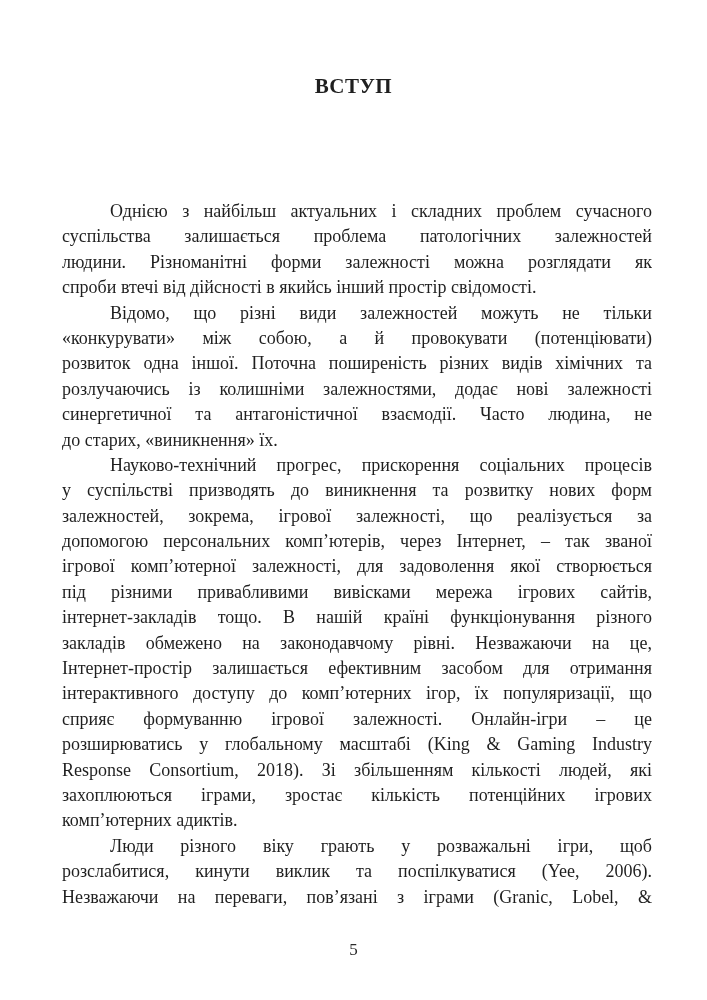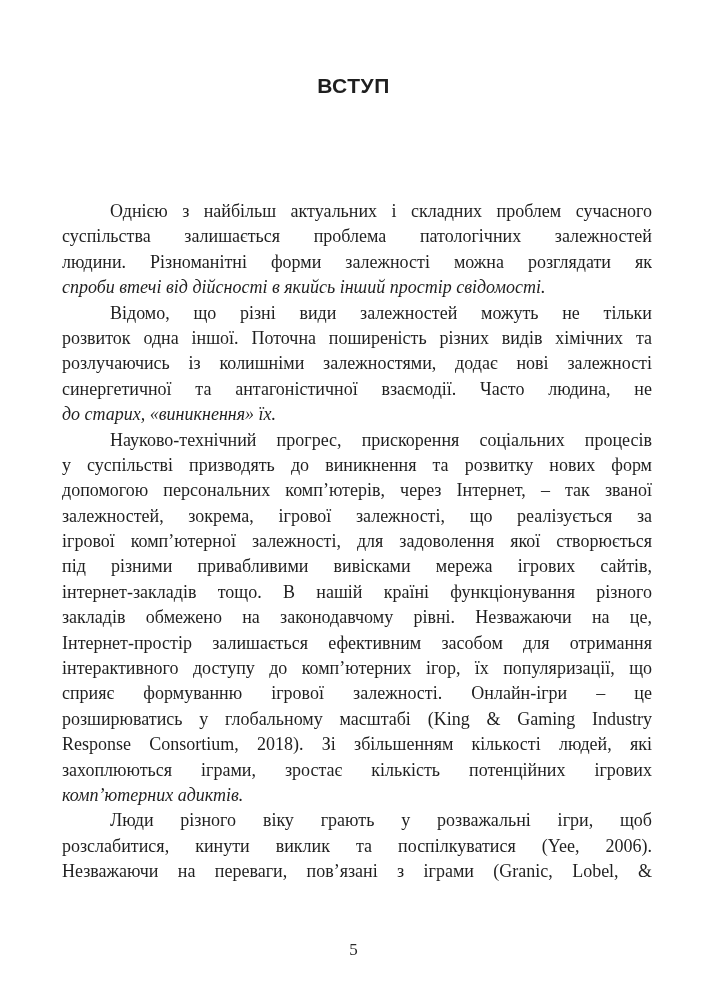--- a/index.html
+++ b/index.html
@@ -15,21 +15,21 @@
     overflow: hidden;
     font-family: "Liberation Serif", "DejaVu Serif", serif;
     color: #1f1f1f;
   }
   .doc-title {
     position: absolute;
     top: 74px;
     left: 0;
     width: 100%;
     text-align: center;
-    font-family: Liberation Sans, sans-serif;
+    font-family: Liberation Serif, serif;
     font-weight: bold;
     font-size: 21px;
     letter-spacing: 0.5px;
     color: #1f1f1f;
   }
   .text-block {
     position: absolute;
     left: 62px;
     top: 155px;
     width: 590px;
@@ -46,21 +46,20 @@
     overflow: hidden;
     text-align: justify;
     text-align-last: justify;
     white-space: normal;
   }
   .line.first {
     text-indent: 48px;
   }
   .line.end {
     text-align-last: left;
-    font-style: italic;
   }
   .page-number {
     position: absolute;
     top: 940px;
     left: 0;
     width: 100%;
     text-align: center;
     font-size: 17px;
     color: #2a2a2a;
   }
@@ -73,30 +72,31 @@
 
   <div class="text-block">
       <div class="paragraph">
         <div class="line first">Однією з найбільш актуальних і складних проблем сучасного</div>
         <div class="line">суспільства залишається проблема патологічних залежностей</div>
         <div class="line">людини. Різноманітні форми залежності можна розглядати як</div>
         <div class="line end">спроби втечі від дійсності в якийсь інший простір свідомості.</div>
       </div>
       <div class="paragraph">
         <div class="line first">Відомо, що різні види залежностей можуть не тільки</div>
+        <div class="line">«конкурувати» між собою, а й провокувати (потенціювати)</div>
         <div class="line">розвиток одна іншої. Поточна поширеність різних видів хімічних та</div>
         <div class="line">розлучаючись із колишніми залежностями, додає нові залежності</div>
         <div class="line">синергетичної та антагоністичної взаємодії. Часто людина, не</div>
         <div class="line end">до старих, «виникнення» їх.</div>
       </div>
       <div class="paragraph">
         <div class="line first">Науково-технічний прогрес, прискорення соціальних процесів</div>
         <div class="line">у суспільстві призводять до виникнення та розвитку нових форм</div>
+        <div class="line">залежностей, зокрема, ігрової залежності, що реалізується за</div>
         <div class="line">допомогою персональних комп’ютерів, через Інтернет, – так званої</div>
-        <div class="line">залежностей, зокрема, ігрової залежності, що реалізується за</div>
         <div class="line">ігрової комп’ютерної залежності, для задоволення якої створюється</div>
         <div class="line">під різними привабливими вивісками мережа ігрових сайтів,</div>
         <div class="line">інтернет-закладів тощо. В нашій країні функціонування різного</div>
         <div class="line">закладів обмежено на законодавчому рівні. Незважаючи на це,</div>
         <div class="line">Інтернет-простір залишається ефективним засобом для отримання</div>
         <div class="line">інтерактивного доступу до комп’ютерних ігор, їх популяризації, що</div>
         <div class="line">сприяє формуванню ігрової залежності. Онлайн-ігри – це</div>
         <div class="line">розширюватись у глобальному масштабі (King &amp; Gaming Industry</div>
         <div class="line">Response Consortium, 2018). Зі збільшенням кількості людей, які</div>
         <div class="line">захоплюються іграми, зростає кількість потенційних ігрових</div>

